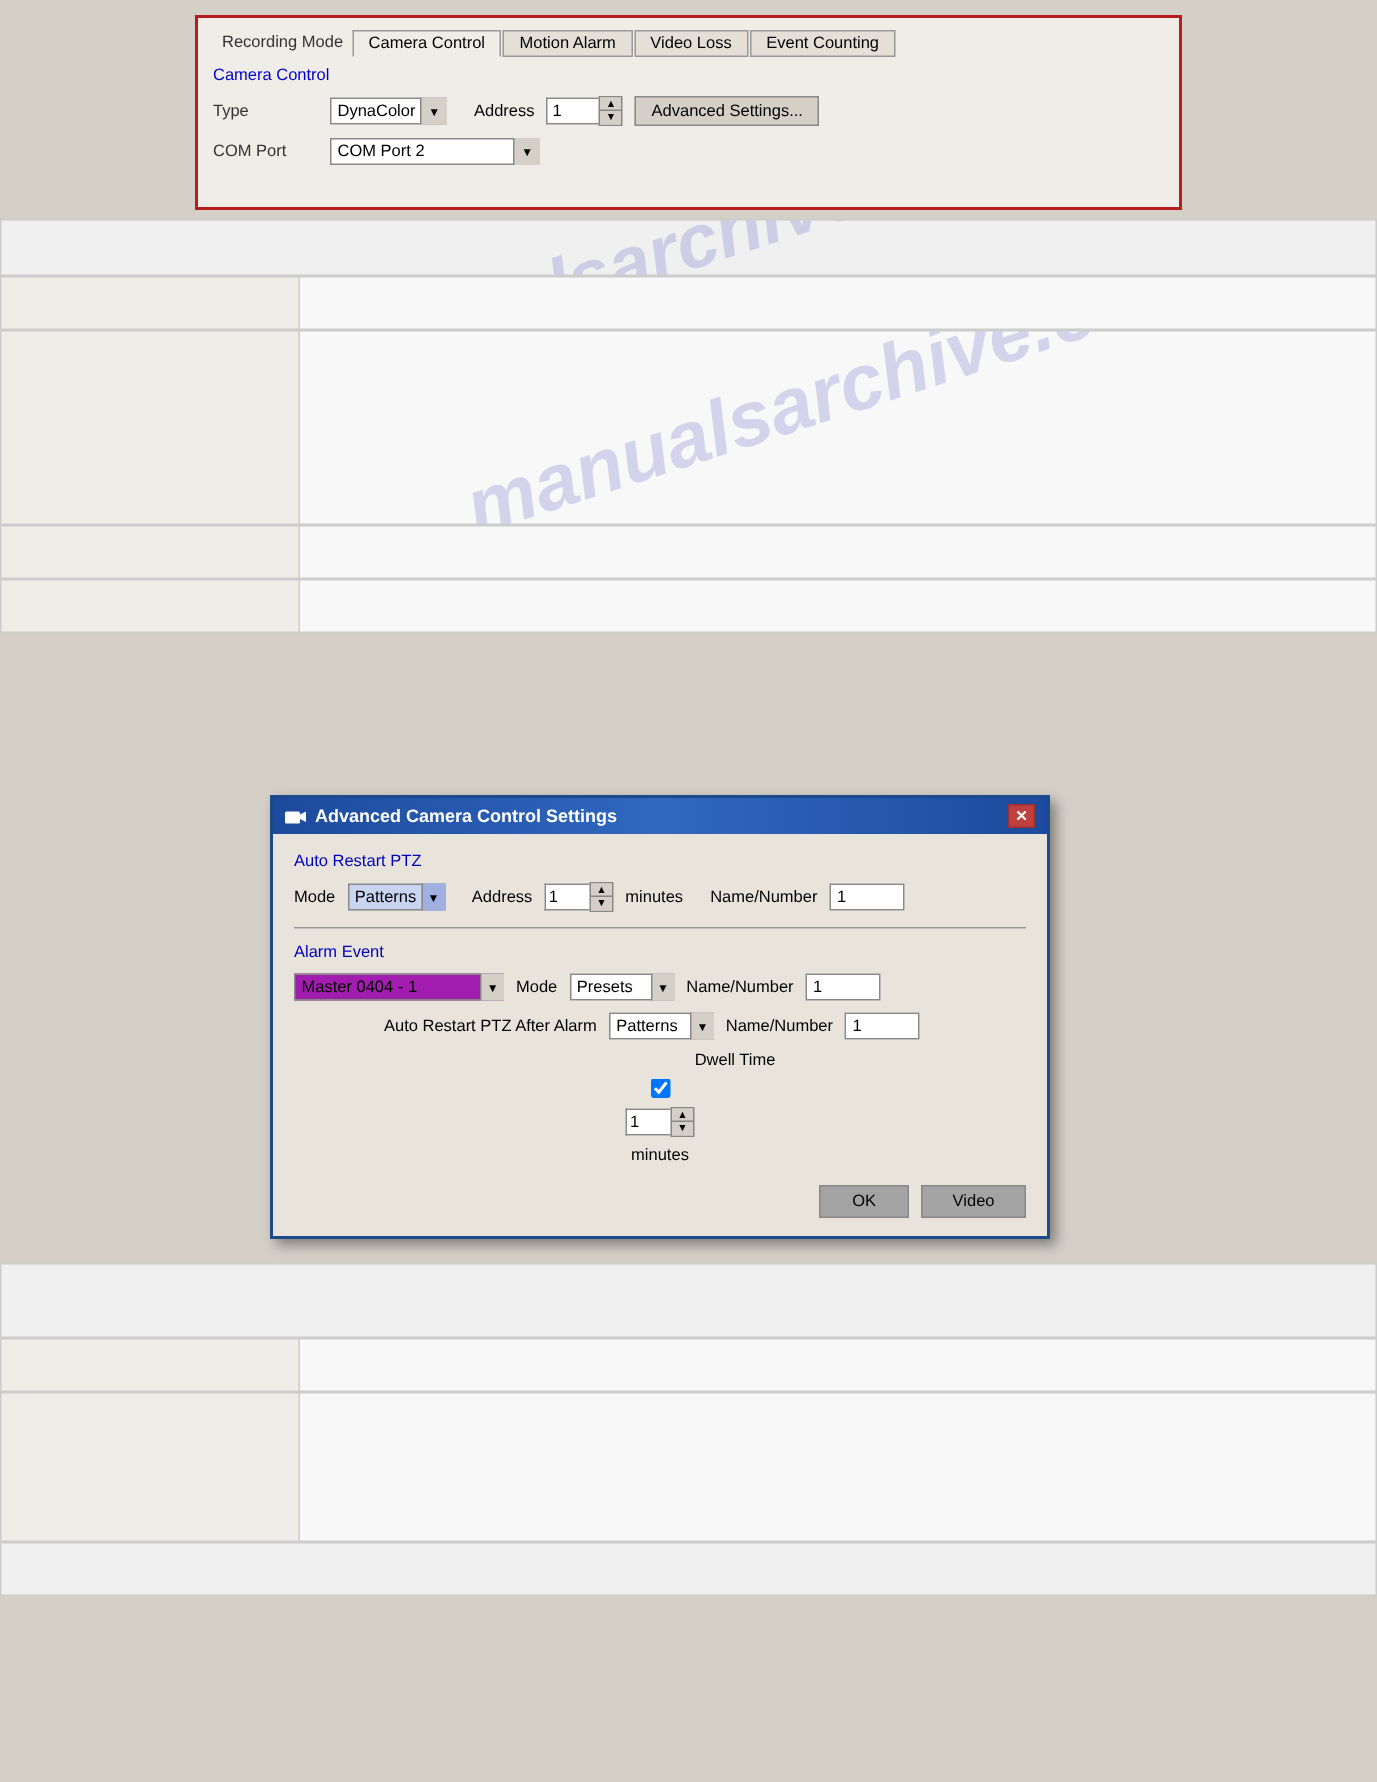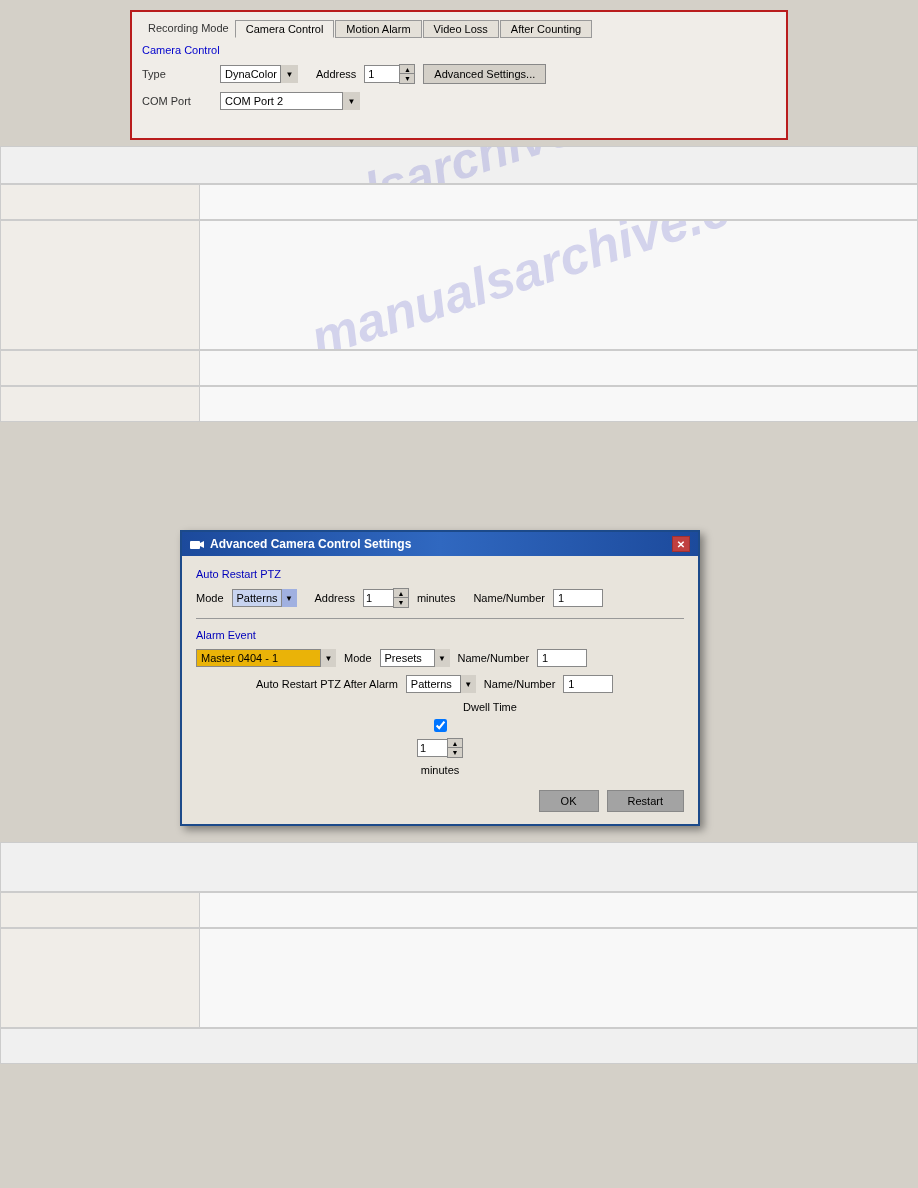--- a/index.html
+++ b/index.html
@@ -347,21 +347,21 @@
 <body>
 
 <div class="top-section-wrapper">
   <div style="background:#f0ede8; border:2px solid #b91c1c; padding:8px 10px 20px 10px;">
 
     <div class="tab-bar">
       <span class="tab-label">Recording Mode</span>
       <div class="tab-item active">Camera Control</div>
       <div class="tab-item">Motion Alarm</div>
       <div class="tab-item">Video Loss</div>
-      <div class="tab-item">After Counting</div>
+      <div class="tab-item">Event Counting</div>
     </div>
 
     <div class="section-label">Camera Control</div>
 
     <div class="form-row">
       <label>Type</label>
       <div class="select-wrapper">
         <select>
           <option>DynaColor</option>
         </select>
@@ -457,21 +457,21 @@
         <label style="margin-left:10px;">Name/Number</label>
         <input type="text" class="dialog-input dialog-input-small" value="1" style="">
       </div>
 
       <hr class="dialog-divider">
 
       <div class="dialog-section-label">Alarm Event</div>
 
       <div class="dialog-row">
         <div class="dialog-select-wrapper dialog-select-plain">
-          <select style="background:#eab308; min-width:140px;">
+          <select style="background:#a21caf; min-width:140px;">
             <option>Master 0404 - 1</option>
           </select>
           <div class="dialog-select-arrow" style="background:#d4d0c8;">▼</div>
         </div>
         <label>Mode</label>
         <div class="dialog-select-wrapper dialog-select-plain">
           <select style="background:white; min-width:70px;">
             <option>Presets</option>
           </select>
           <div class="dialog-select-arrow" style="background:#d4d0c8;">▼</div>
@@ -500,21 +500,21 @@
           <div class="spinner-btns">
             <button>▲</button>
             <button>▼</button>
           </div>
         </div>
         <label>minutes</label>
       </div>
 
       <div class="dialog-footer">
         <button class="btn-ok">OK</button>
-        <button class="btn-cancel">Restart</button>
+        <button class="btn-cancel">Video</button>
       </div>
 
     </div>
   </div>
 </div>
 
 <div class="lower-section-wrapper" style="margin-top: 420px;">
 
   <div style="background:#f0f0f0; border:1px solid #ccc; height:50px; margin:0 0 0 0;"></div>
 

